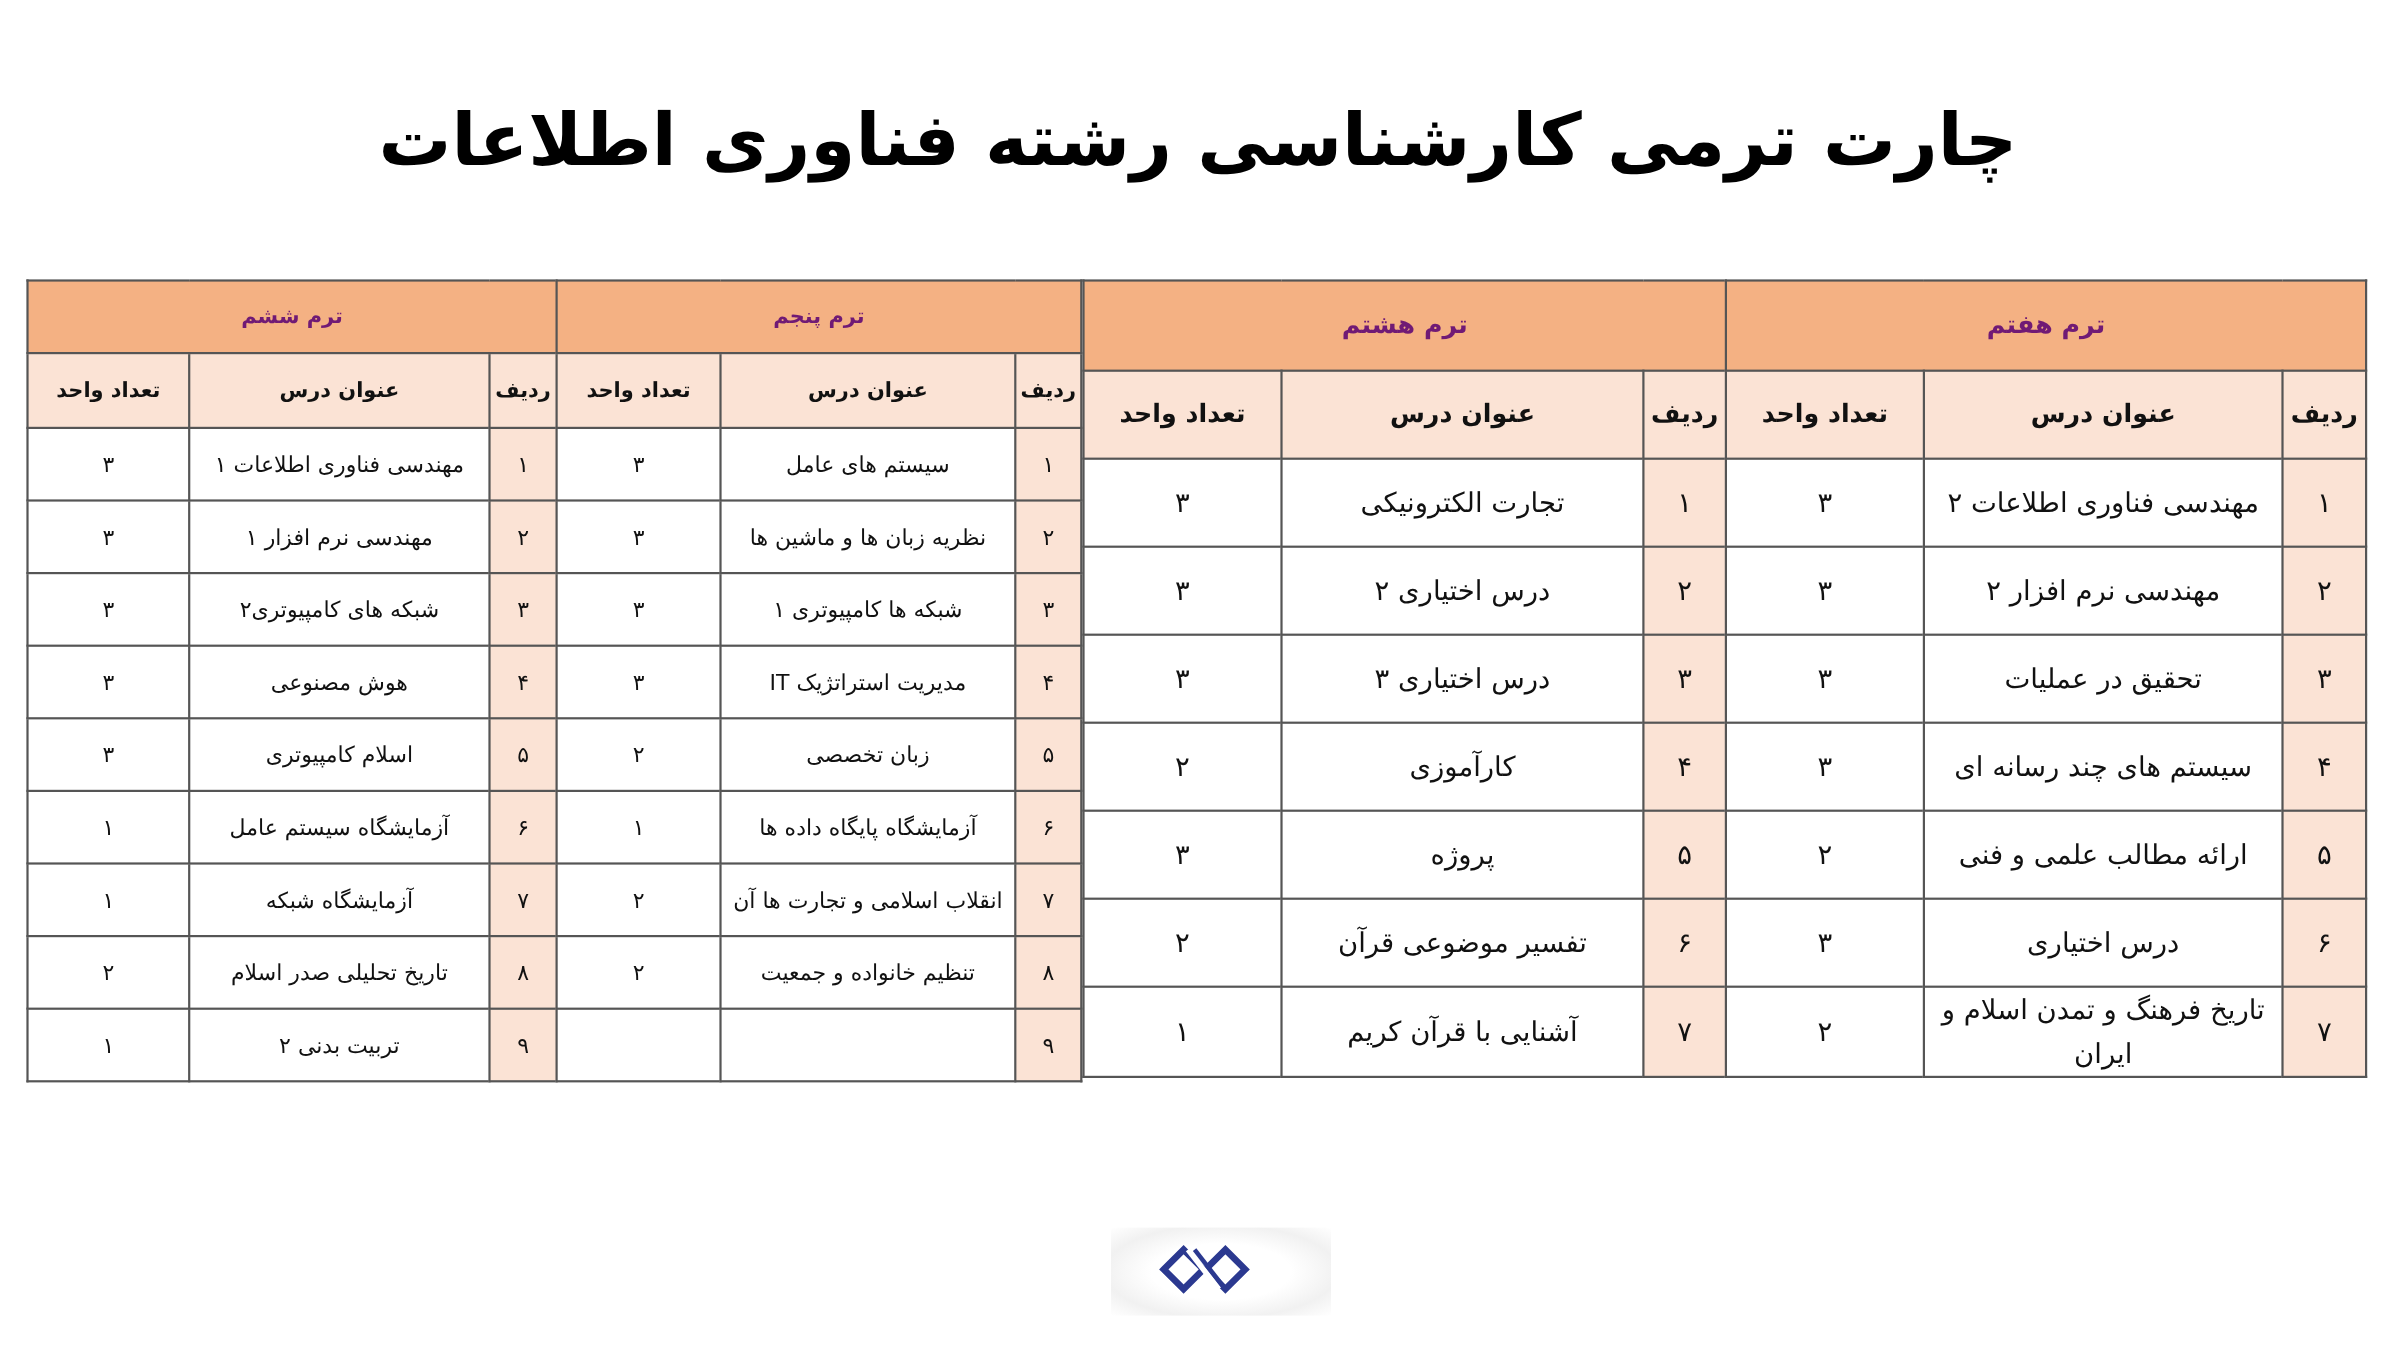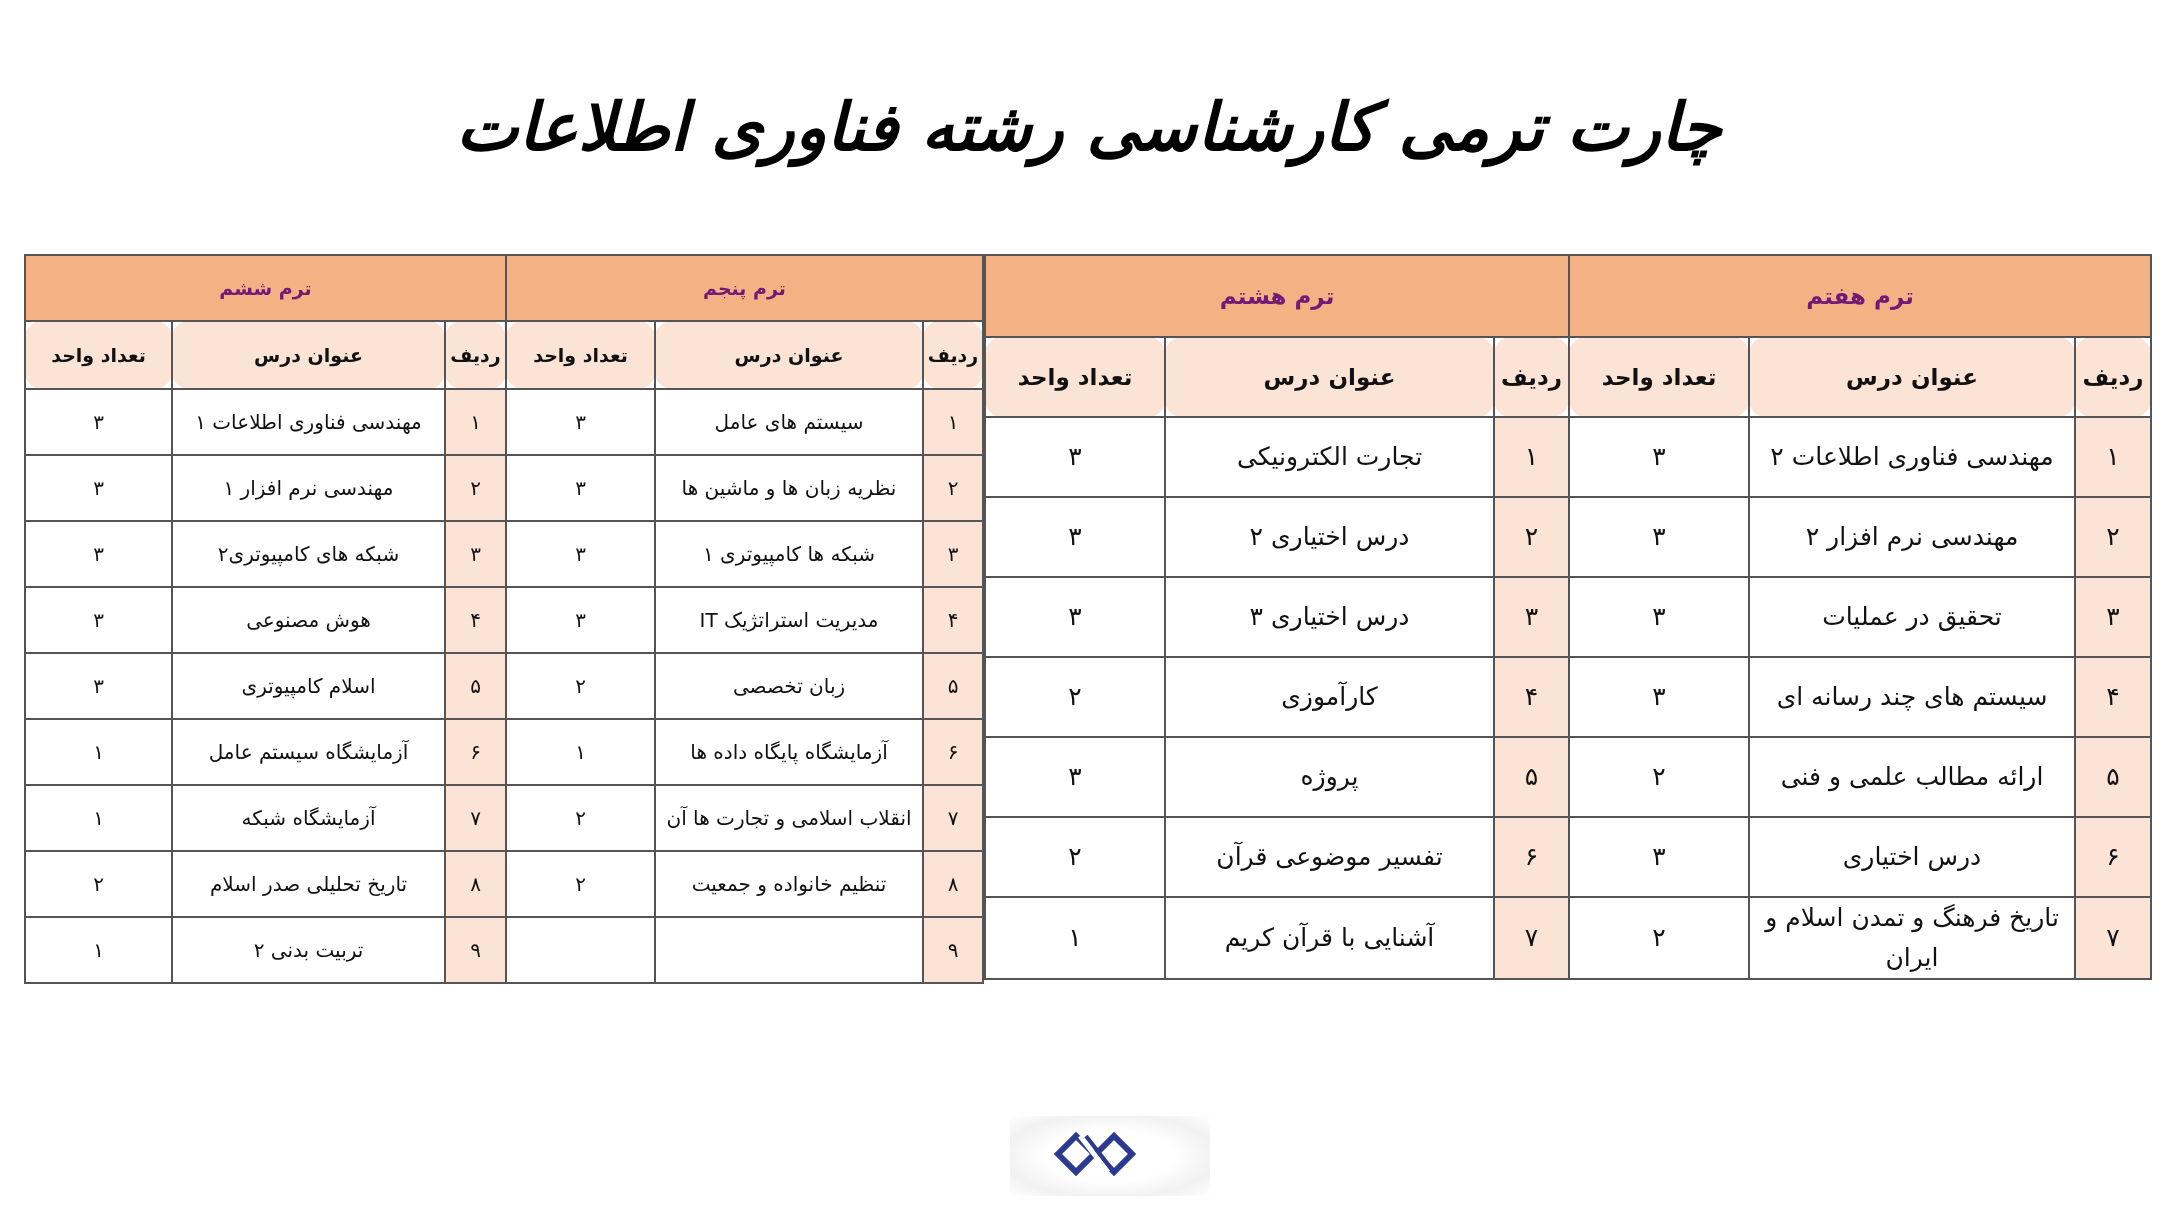--- a/index.html
+++ b/index.html
@@ -2,26 +2,26 @@
 <html><head>
 <meta charset="utf-8">
 <style>
   html, body { margin:0; padding:0; }
   body {
     width:2178px; height:1225px; background:#ffffff; position:relative; overflow:hidden;
     font-family: "DejaVu Sans", "Liberation Sans", sans-serif; color:#111;
   }
   .title {
     position:absolute; left:0; width:2178px; top:78px; text-align:center;
-    font-size:66px; font-weight:bold; direction:rtl; color:#000; line-height:100px;font-style:italic;
+    font-size:66px; font-weight:bold; direction:rtl; color:#000; line-height:100px;
   }
   .group { position:absolute; top:254px; border-collapse:collapse; direction:rtl; table-layout:fixed; }
   .group td, .group th { border:2px solid #555; text-align:center; vertical-align:middle; padding:0; }
   .term-h { background:#F4B183; font-weight:bold; color:#701a75; }
-  .sub-h { background:#FBE3D5; font-weight:bold; color:#111;border-radius:17px; }
+  .sub-h { background:#FBE3D5; font-weight:bold; color:#111; }
   .radif { background:#FBE3D5; }
   .cell { background:#ffffff; }
   .g-left { left:24px; width:958px; }
   .g-left .term-h { height:64px; font-size:19px; }
   .g-left .sub-h { height:66px; font-size:19px; }
   .g-left td.body { height:64px; font-size:20px; }
   .g-right { left:984px; width:1166px; }
   .g-right .term-h { height:80px; font-size:23px; }
   .g-right .sub-h { height:78px; font-size:23px; }
   .g-right td.body { height:78px; font-size:25px; line-height:1.6; }

